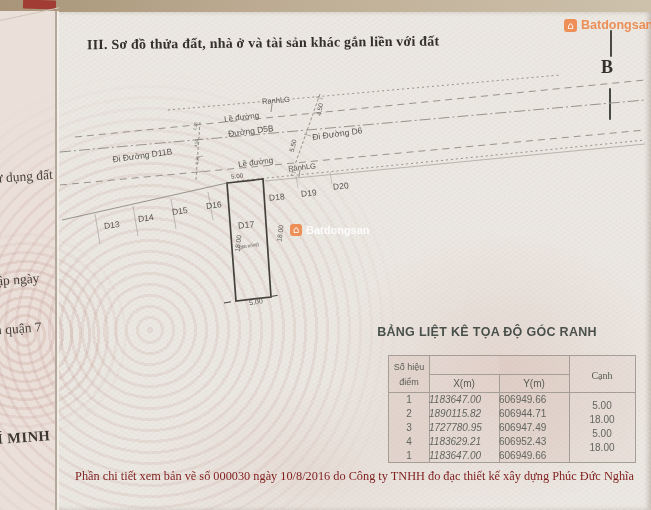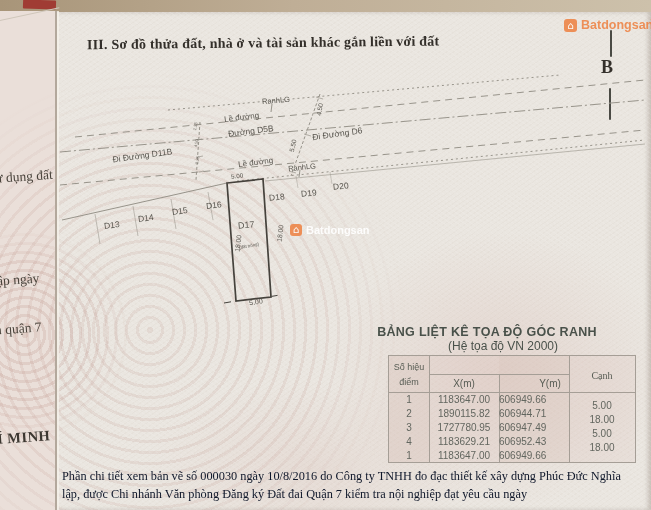--- a/index.html
+++ b/index.html
@@ -70,27 +70,27 @@
   .t1{left:0;width:40px;background:rgba(213,184,176,.30);}
   .t2{left:40px;width:70px;background:rgba(213,184,176,.15);}
   .t3{left:110px;width:70px;background:rgba(213,184,176,.30);}
   .t4{left:180px;width:66px;background:rgba(213,184,176,.15);}
   .vline{top:0;bottom:0;width:1px;background:#a59e96;}
   .hline{height:1px;background:#a59e96;}
   .hcell{font-size:9px;color:#575c54;text-align:center;line-height:1.1;}
   .rows{left:0;top:36px;width:180px;}
   .trow{display:flex;height:14px;font-size:10px;align-items:center;}
   .trow .c1{width:40px;text-align:center;}
-  .trow .c2{width:70px;text-align:center;}
+  .trow .c2{width:70px;text-align:left;font-style:italic;}
   .trow .c3{width:70px;text-align:left;}
   .edges{left:180px;top:43px;width:66px;}
   .edge{display:block;height:14px;font-size:10px;text-align:center;line-height:14px;}
 
   
-  .footer{left:62px;width:585px;text-align:left;font-size:12.3px;color:#0f172a;}
+  .footer{left:62px;width:585px;text-align:center;font-size:12.3px;color:#7f1d1d;}
 
   svg text{font-family:"Liberation Sans",sans-serif;fill:#57544d;}
 </style>
 </head>
 <body>
 
 <div class="stage">
 
   <div class="abs top-strip"></div>
   <div class="abs red-patch"></div>
@@ -171,38 +171,37 @@
     <text x="333" y="189" font-size="8.5" transform="rotate(-6 341 186)">D20</text>
     <text x="239" y="247" font-size="4.3" fill="#7a766e" transform="rotate(-10 250 245)">(đất trống)</text>
 
     <text x="231" y="178" font-size="6.3" transform="rotate(-6 238 175)">5.00</text>
     <text x="249" y="304" font-size="7" transform="rotate(-9 258 301)">5.00</text>
     <text x="227" y="256" font-size="6.8" transform="rotate(-83 231 247)">18.00</text>
     <text x="269" y="246" font-size="6.8" transform="rotate(-83 273 237)">18.00</text>
   </svg>
 
   <div class="abs tbl-title">BẢNG LIỆT KÊ TỌA ĐỘ GÓC RANH</div>
-  <div class="abs tbl-sub">(Hệ tọa độ VN 2000)</div>
 
   <div class="abs tbl">
     <div class="abs tint t1"></div>
     <div class="abs tint t2"></div>
     <div class="abs tint t3"></div>
     <div class="abs tint t4"></div>
 
     <div class="abs vline" style="left:40px;"></div>
     <div class="abs vline" style="left:110px;top:18px;"></div>
     <div class="abs vline" style="left:180px;"></div>
     <div class="abs hline" style="left:40px;top:18px;width:140px;"></div>
     <div class="abs hline" style="left:0;top:36px;width:246px;"></div>
 
     <div class="abs hcell" style="left:0;top:7px;width:40px;">Số hiệu</div>
     <div class="abs hcell" style="left:0;top:22px;width:40px;">điểm</div>
     <div class="abs hcell" style="left:40px;top:22px;width:70px;font-size:10px;">X(m)</div>
-    <div class="abs hcell" style="left:110px;top:22px;width:70px;font-size:10px;margin-left:16px;">Y(m)</div>
+    <div class="abs hcell" style="left:110px;top:22px;width:70px;font-size:10px;">Y(m)</div>
     <div class="abs hcell" style="left:180px;top:14px;width:66px;font-size:10px;font-family:Liberation Serif, serif;">Cạnh</div>
 
     <div class="abs rows">
 
         <div class="trow">
           <span class="c1">1</span>
           <span class="c2">1183647.00</span>
           <span class="c3">606949.66</span>
         </div>
 
@@ -237,15 +236,14 @@
 
         <span class="edge">18.00</span>
 
         <span class="edge">5.00</span>
 
         <span class="edge">18.00</span>
       </div>
   </div>
 
   <div class="abs footer" style="top:469px;">Phần chi tiết xem bản vẽ số 000030 ngày 10/8/2016 do Công ty TNHH đo đạc thiết kế xây dựng Phúc Đức Nghĩa</div>
-  <div class="abs footer" style="top:487px;">lập, được Chi nhánh Văn phòng Đăng ký Đất đai Quận 7 kiểm tra nội nghiệp đạt yêu cầu ngày</div>
 
 </div>
 
 </body></html>

